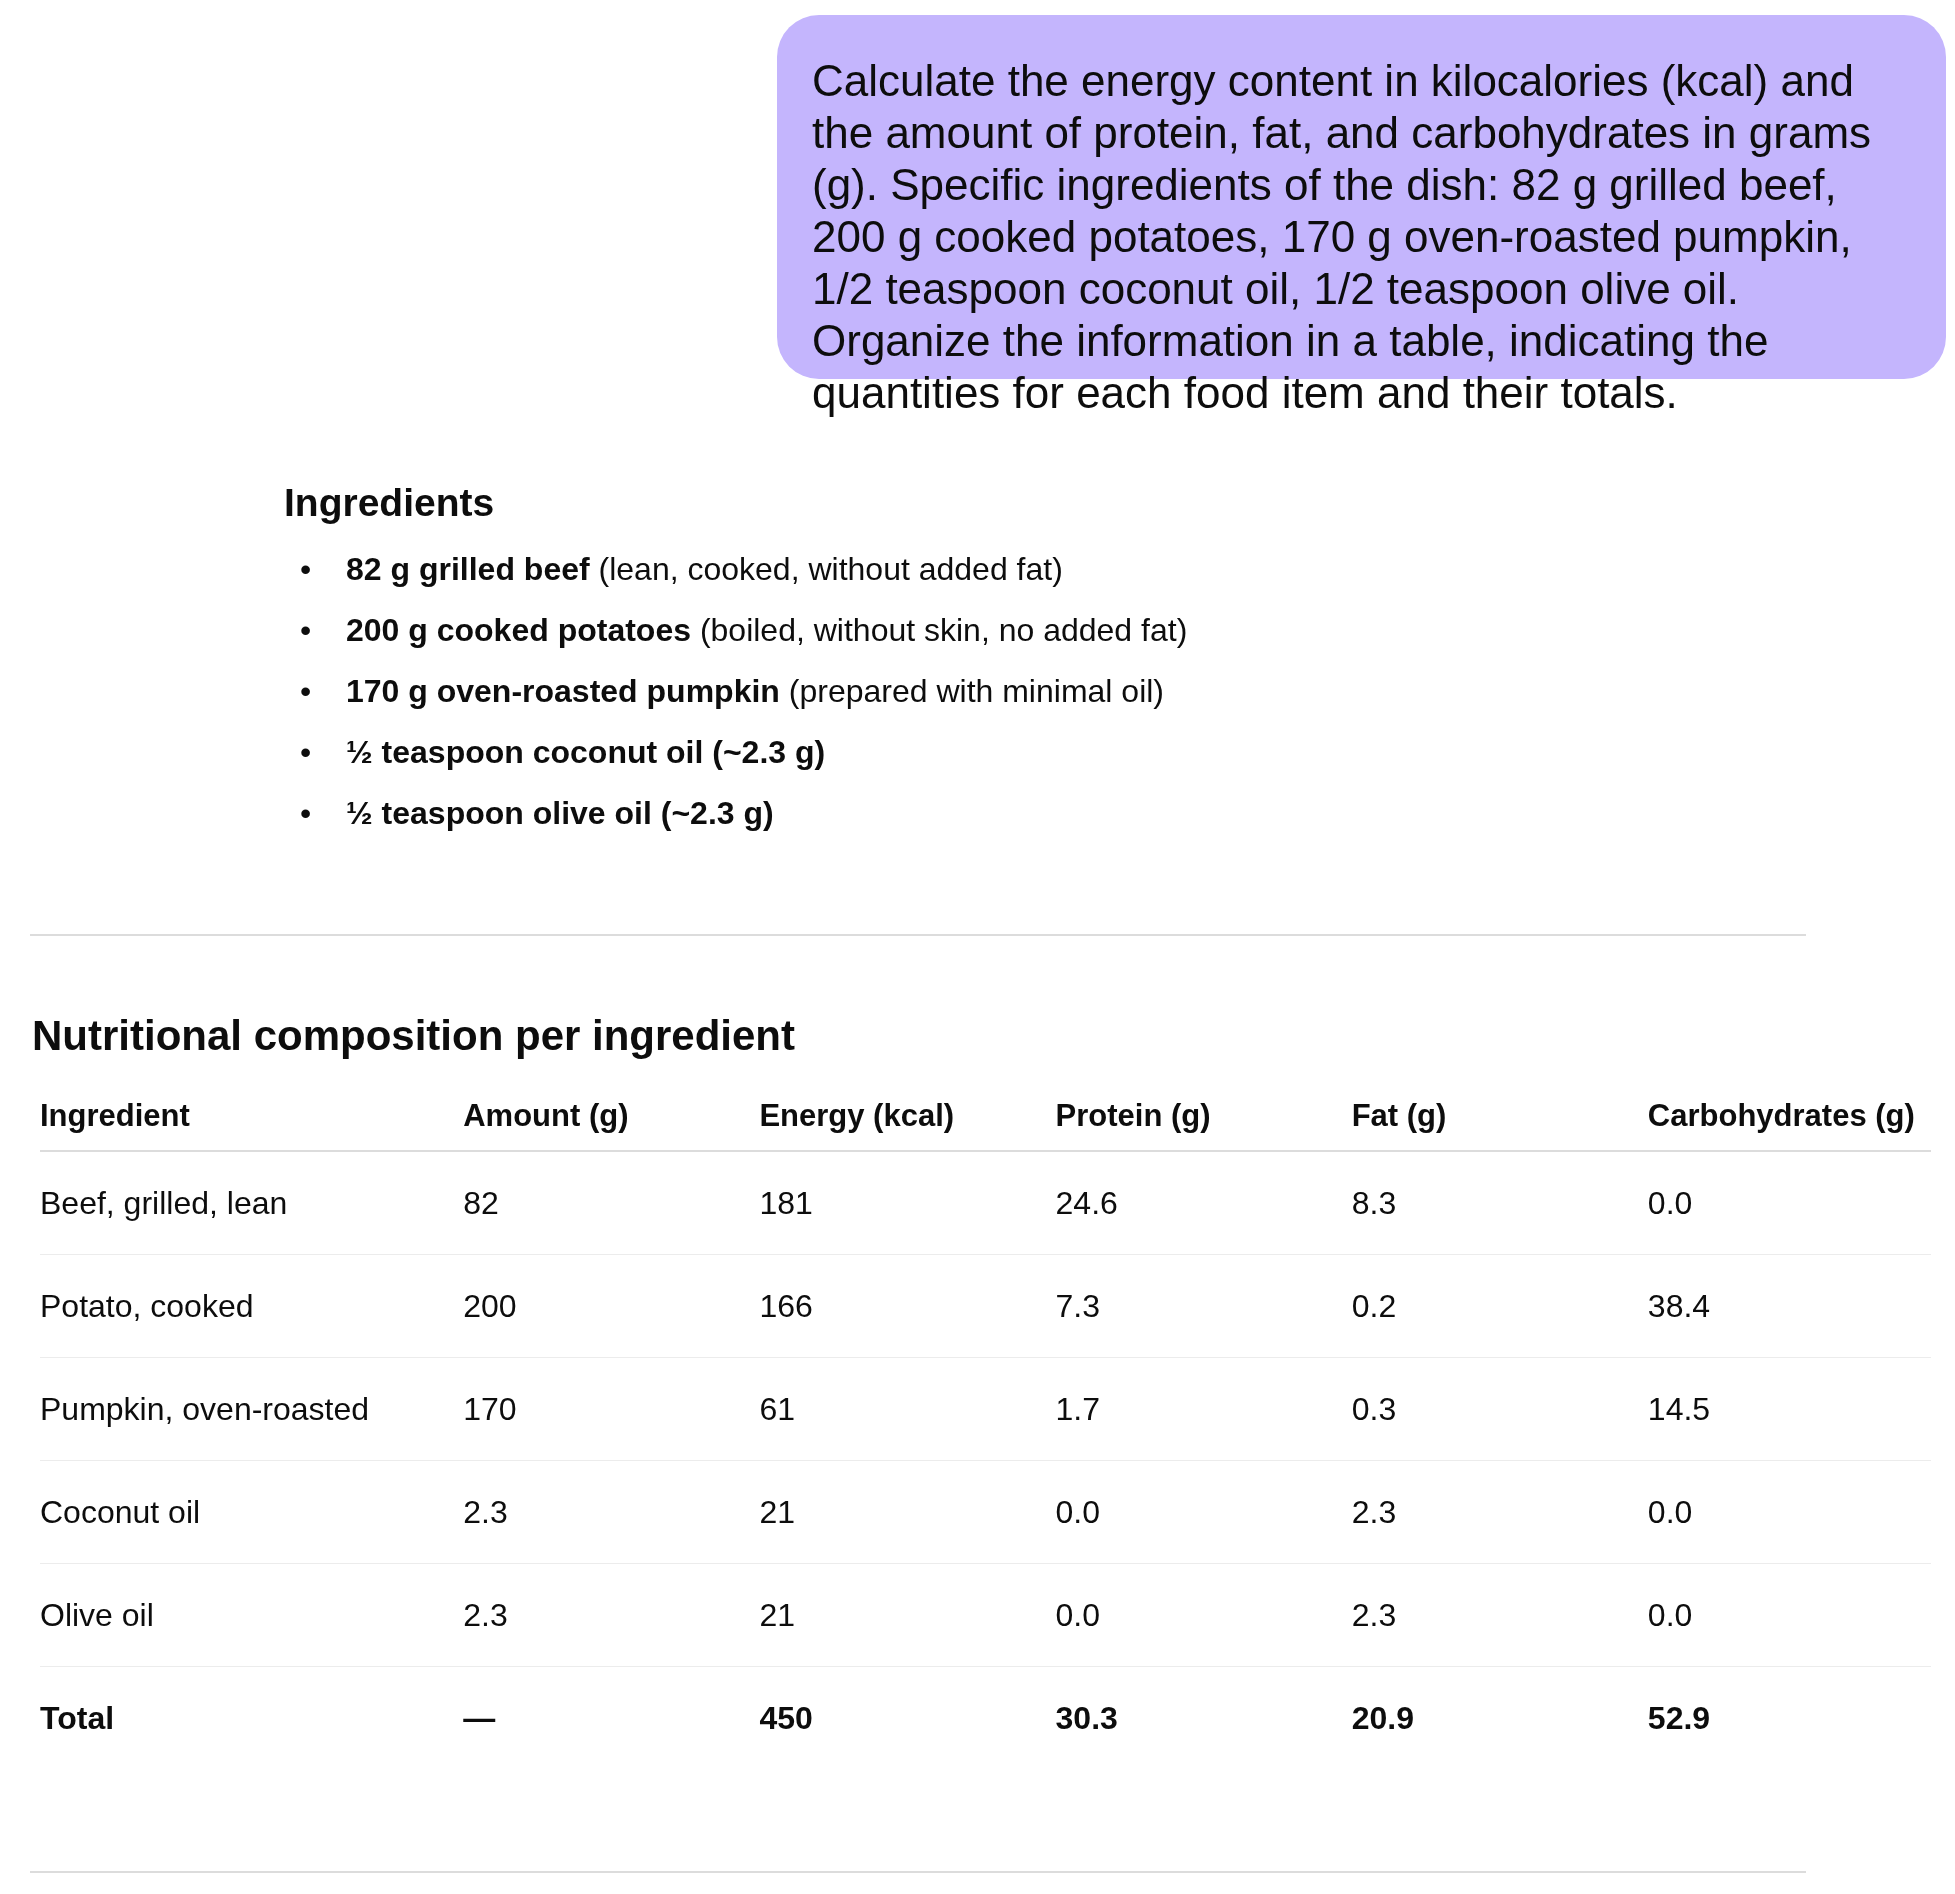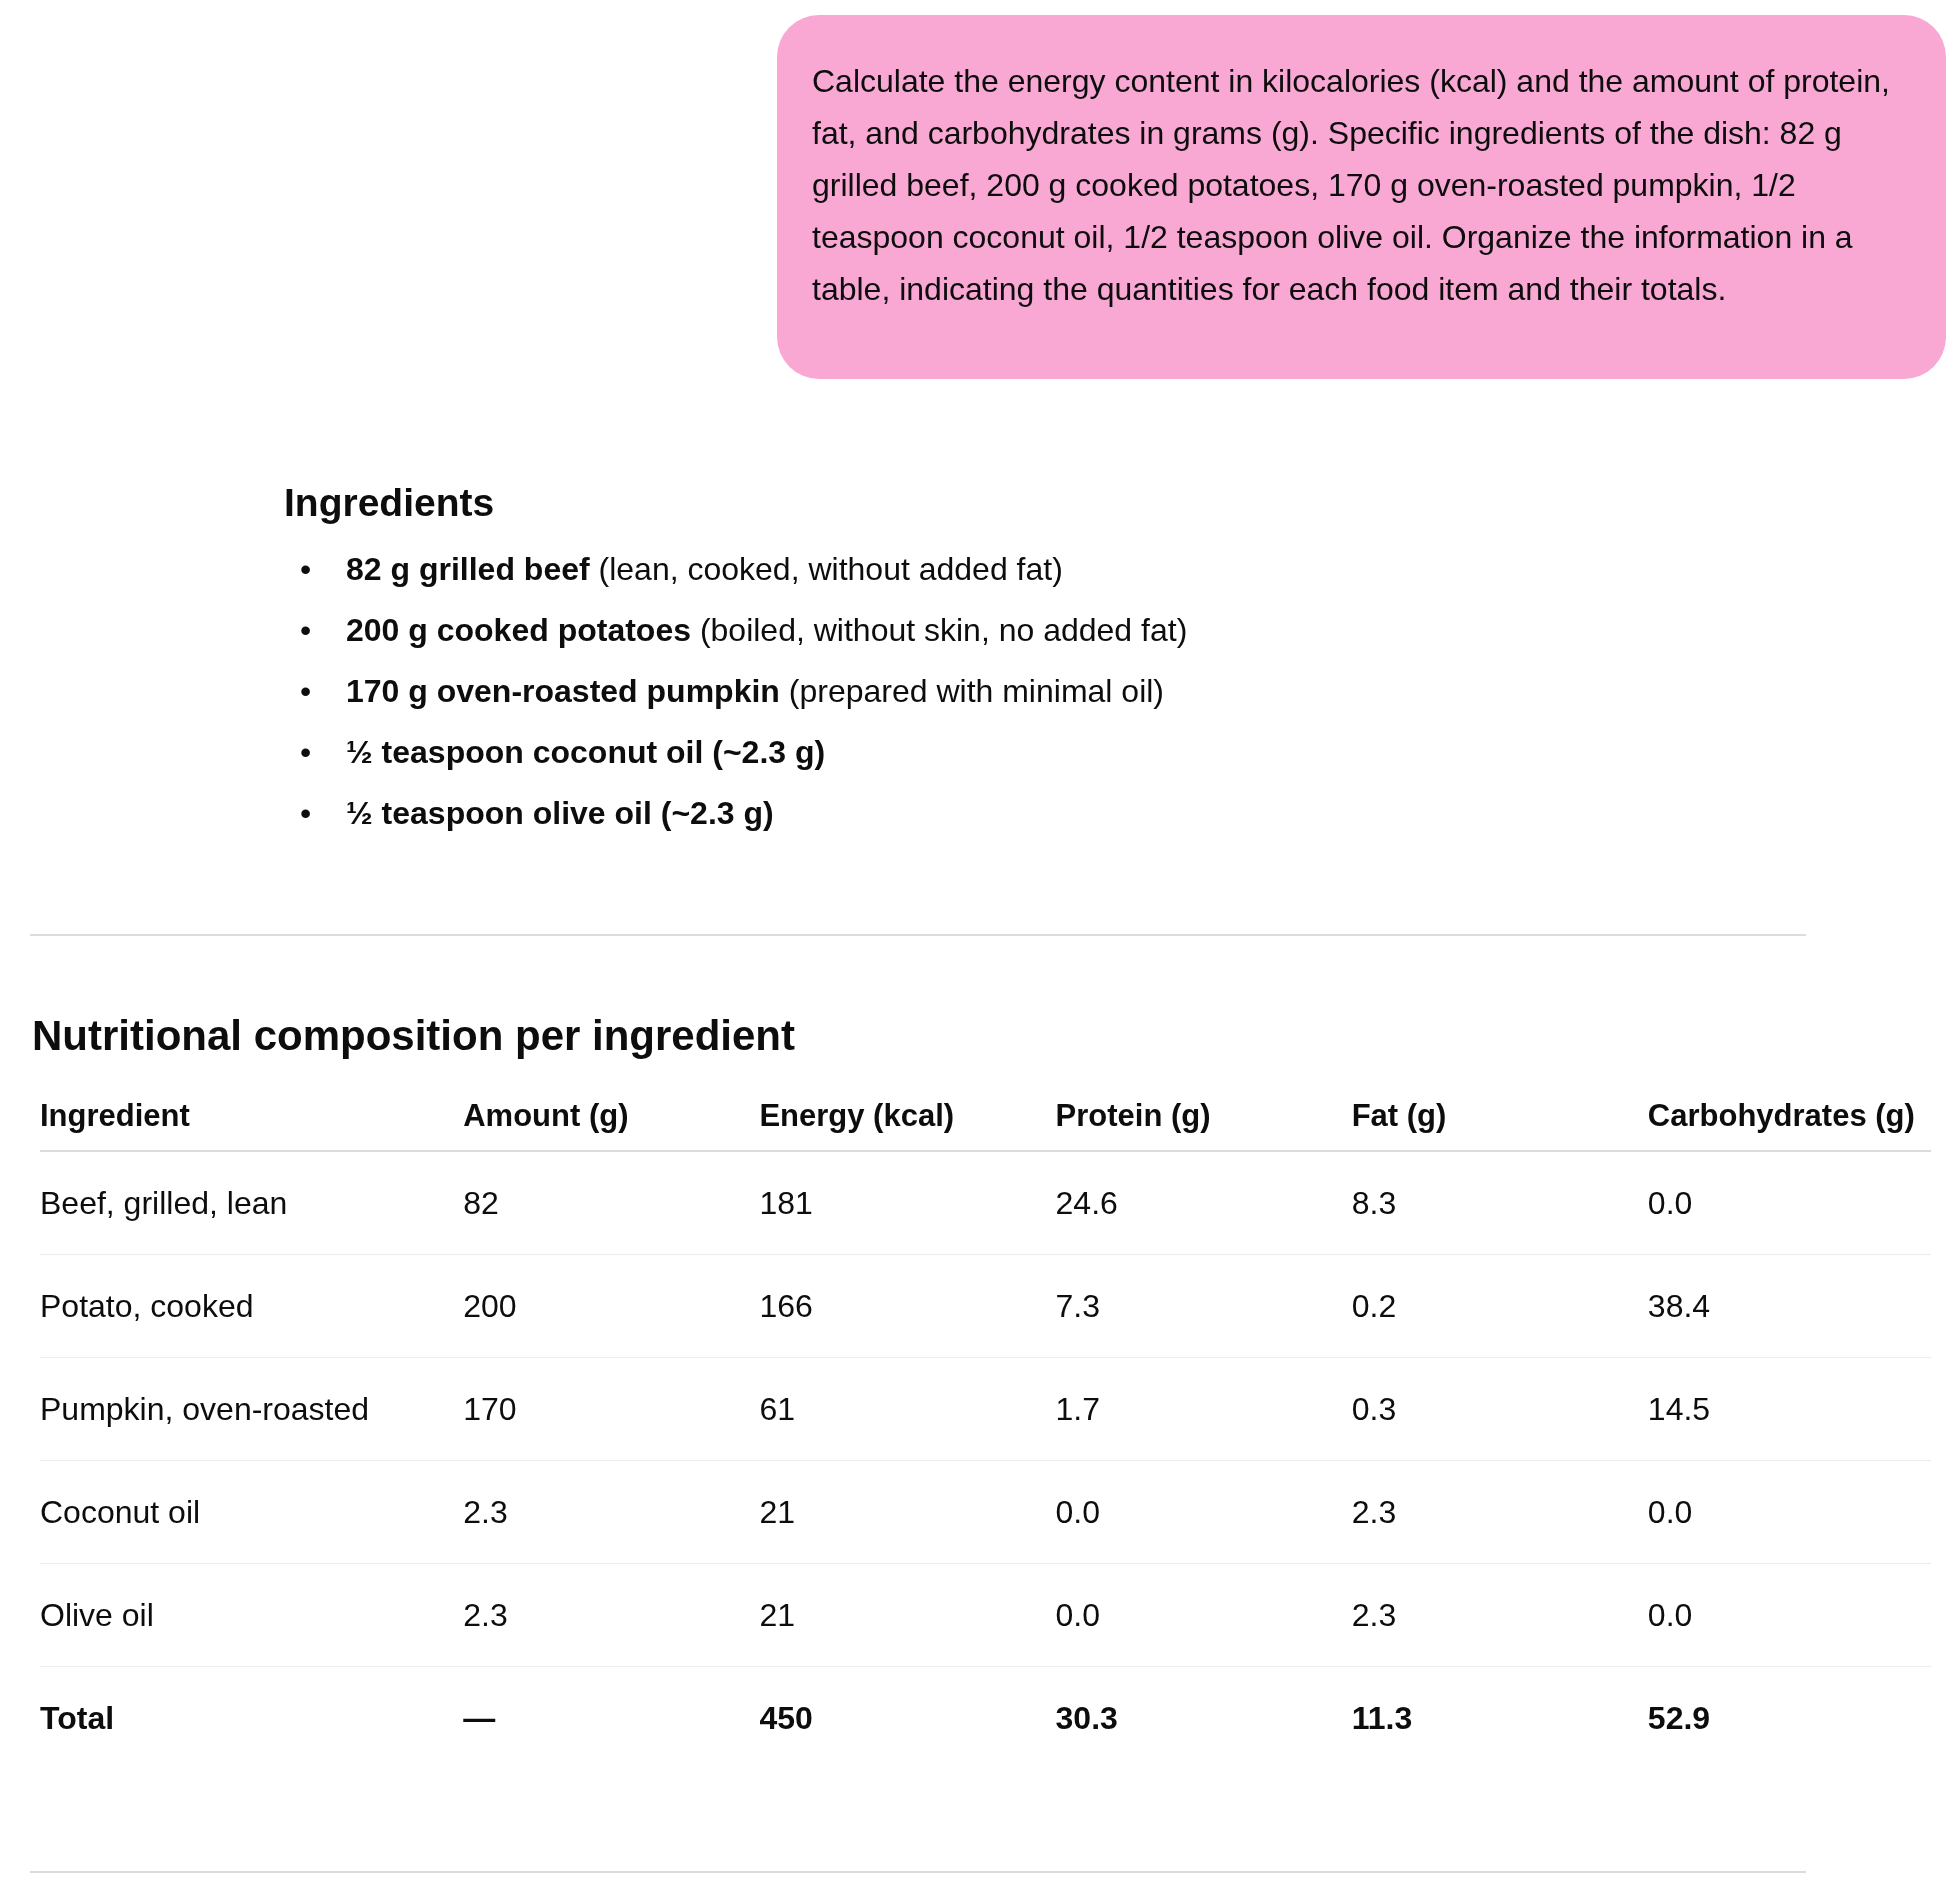--- a/index.html
+++ b/index.html
@@ -15,24 +15,24 @@
       font-family: "Liberation Sans", "DejaVu Sans", sans-serif;
       color: #0d0d0d;
     }
     .user-bubble {
       position: absolute;
       left: 777px;
       top: 14.5px;
       width: 1169px;
       height: 364px;
       box-sizing: border-box;
-      background: #f9a8d4;
+      background: #c4b5fd;
       border-radius: 42px;
       padding: 40px 30px 0 35px;
-      font-size: 32px;
+      font-size: 44px;
       line-height: 52px;
       color: #0d0d0d;
     }
     .ingredients-section {
       position: absolute;
       left: 276px;
       top: 471px;
       width: 1570px;
     }
     .ingredients-heading {
@@ -213,20 +213,20 @@
       <td>21</td>
       <td>0.0</td>
       <td>2.3</td>
       <td>0.0</td>
     </tr>
     <tr class="total-row">
       <td>Total</td>
       <td>—</td>
       <td>450</td>
       <td>30.3</td>
-      <td>11.3</td>
+      <td>20.9</td>
       <td>52.9</td>
     </tr>
   </tbody>
 </table>
 
 <div class="divider divider-bottom"></div>
 
 
 </body></html>

